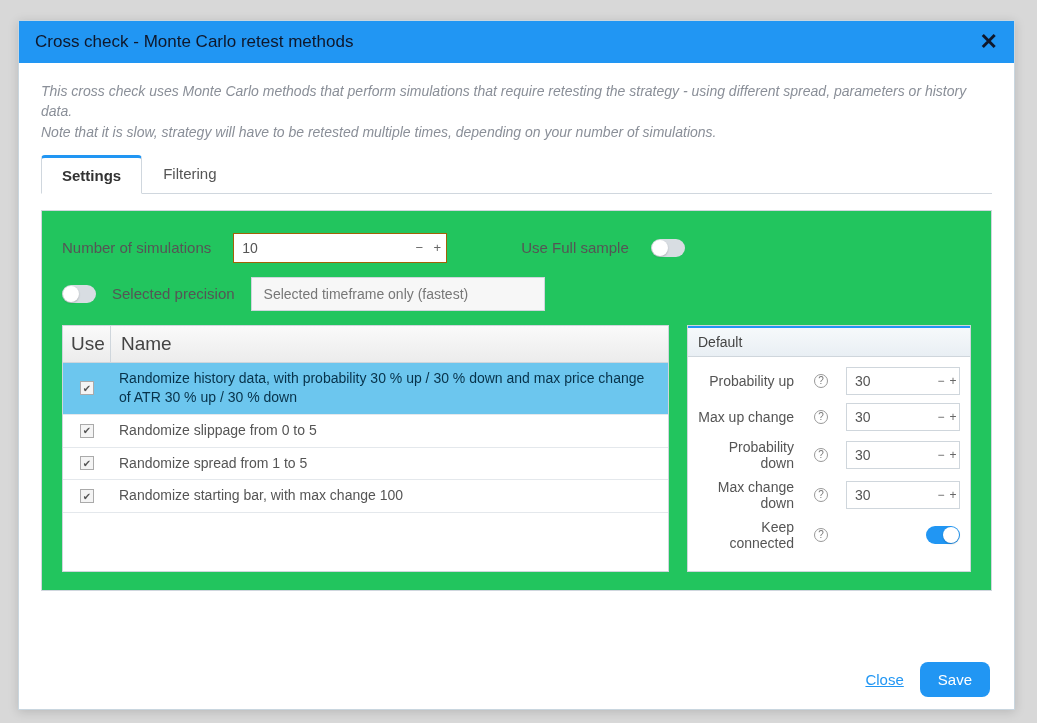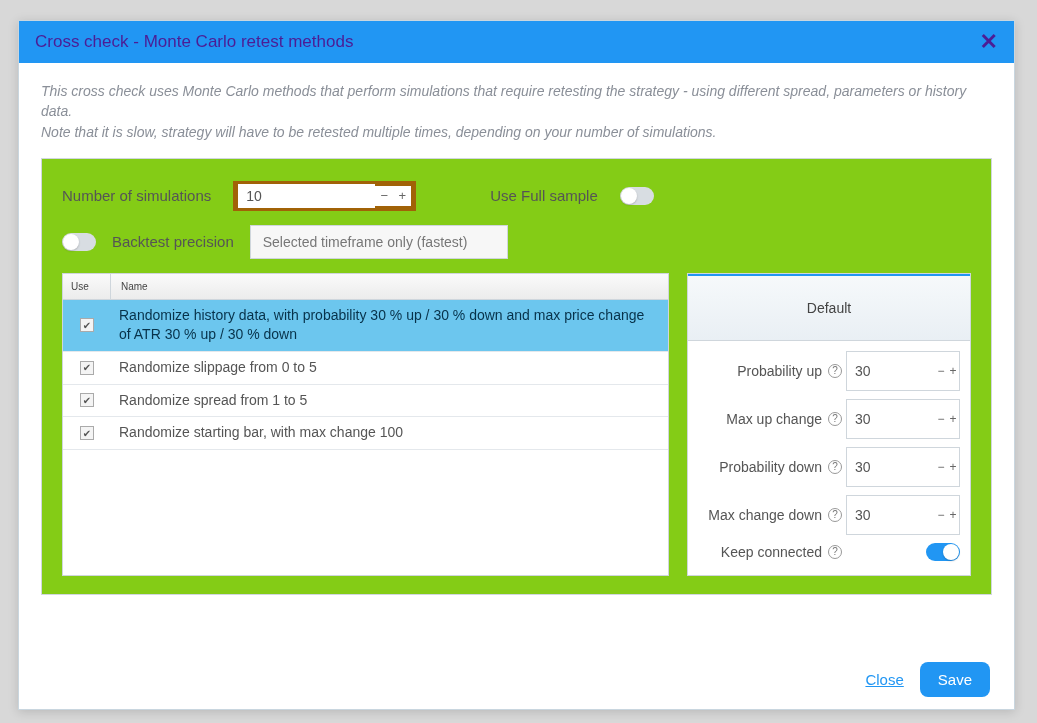--- a/index.html
+++ b/index.html
@@ -17,21 +17,21 @@
       top: 20px;
       left: 18px;
       width: 997px;
       height: 690px;
       background: #fff;
       border: 1px solid #c9d6df;
       box-shadow: 0 2px 10px rgba(0,0,0,0.15);
     }
     .modal-header {
       background: #2196f3;
-      color: #4c1d95;
+      color: #0f172a;
       padding: 10px 16px;
       display: flex;
       justify-content: space-between;
       align-items: center;
       font-size: 17px;
       font-weight: 400;
     }
     .modal-header .close-icon {
       font-size: 22px;
       cursor: pointer;
@@ -67,37 +67,37 @@
       font-weight: 600;
       color: #333;
       border: 1px solid #d0d7de;
       border-top: 3px solid #2196f3;
       border-bottom: 1px solid #fff;
       background: #fff;
       border-radius: 4px 4px 0 0;
     }
     .panel {
       border: 1px solid #d0d7de;
-      background: #84cc16;
+      background: #22c55e;
       padding: 22px 20px 18px 20px;
       margin-top: 16px;
     }
     .row1 {
       display: flex;
       align-items: center;
       gap: 22px;
     }
     .label-text { color: #555; font-size: 15px; }
     .num-input {
       display: inline-flex;
       align-items: center;
-      border: 5px solid #a16207;
+      border: 1px solid #a16207;
       background: #fff;
       height: 30px;
-      width: 183px;
+      width: 214px;
     }
     .num-input input {
       border: none;
       outline: none;
       padding: 4px 8px;
       flex: 1;
       font-size: 14px;
       color: #555;
       width: 100%;
     }
@@ -133,42 +133,42 @@
     .row2 {
       display: flex;
       align-items: center;
       gap: 16px;
       margin-top: 14px;
     }
     .select-box {
       border: 1px solid #cfd6dc;
       background: #f7f7f7;
       height: 34px;
-      width: 258px;
+      width: 294px;
       padding: 6px 12px;
       color: #777;
       font-size: 14px;
       display: flex;
       align-items: center;
     }
     .main-columns {
       display: flex;
       gap: 18px;
       margin-top: 14px;
     }
     .table {
       flex: 1;
       border: 1px solid #cfd6dc;
       background: #fff;
     }
     .table-header {
       display: flex;
       background: linear-gradient(#fafafa, #ececec);
       border-bottom: 1px solid #cfd6dc;
-      font-size: 10px;
+      font-size: 19px;
       color: #444;
     }
     .th-use { width: 48px; padding: 7px 8px; border-right: 1px solid #cfd6dc; }
     .th-name { flex: 1; padding: 7px 10px; }
     .table-body .trow {
       display: flex;
       border-bottom: 1px solid #e4e8ec;
       font-size: 14px;
       color: #555;
     }
@@ -202,32 +202,31 @@
     .chk.checked::after { content: "✔"; }
     .side-panel {
       width: 284px;
       border: 1px solid #cfd6dc;
       background: #fff;
     }
     .side-header {
       background: linear-gradient(#f6f9fb, #e9eff4);
       border-bottom: 1px solid #cfd6dc;
       border-top: 2px solid #2196f3;
-      padding: 24px 10px;
+      padding: 6px 10px;
       font-size: 14px;
       color: #444;
-      text-align: center;
     }
     .side-body { padding: 6px 10px 10px 10px; }
     .side-row {
       display: flex;
       align-items: center;
       justify-content: flex-end;
       padding: 4px 0;
-      gap: 4px;
+      gap: 18px;
     }
     .side-row .slabel {
       flex: 1;
       text-align: right;
       font-size: 14px;
       color: #555;
     }
     .help-icon {
       width: 14px; height: 14px;
       border: 1px solid #999;
@@ -235,21 +234,21 @@
       display: inline-flex;
       align-items: center;
       justify-content: center;
       font-size: 10px;
       color: #777;
       margin-left: 2px;
     }
     .side-num {
       display: inline-flex;
       border: 1px solid #cfd6dc;
-      height: 40px;
+      height: 28px;
       width: 114px;
       background: #fff;
     }
     .side-num input {
       border: none; outline: none;
       width: 100%;
       padding: 3px 8px;
       font-size: 14px;
       color: #555;
     }
@@ -292,38 +291,42 @@
     <div class="close-icon">✕</div>
   </div>
 
   <div class="modal-body">
 
     <div class="description">
       <span>This cross check uses Monte Carlo methods that perform simulations that require retesting the strategy - using different spread, parameters or history data.</span><br>
       <span>Note that it is slow, strategy will have to be retested multiple times, depending on your number of simulations.</span>
     </div>
 
+    <div class="tabs">
+      <div class="tab active">Settings</div>
+      <div class="tab">Filtering</div>
+    </div>
 
     <div class="panel">
 
       <div class="row1">
         <span class="label-text">Number of simulations</span>
         <div class="num-input">
           <input type="text" value="10" style="">
           <span class="step-btn">−</span>
           <span class="step-btn">+</span>
         </div>
         <span style="width:30px"></span>
         <span class="label-text">Use Full sample</span>
         <span class="toggle"></span>
       </div>
 
       <div class="row2">
         <span class="toggle"></span>
-        <span class="label-text">Backtest precision</span>
+        <span class="label-text">Selected precision</span>
         <div class="select-box">
           <span>Selected timeframe only (fastest)</span>
         </div>
       </div>
 
       <div class="main-columns">
 
         <div class="table">
           <div class="table-header">
             <div class="th-use">Use</div>

